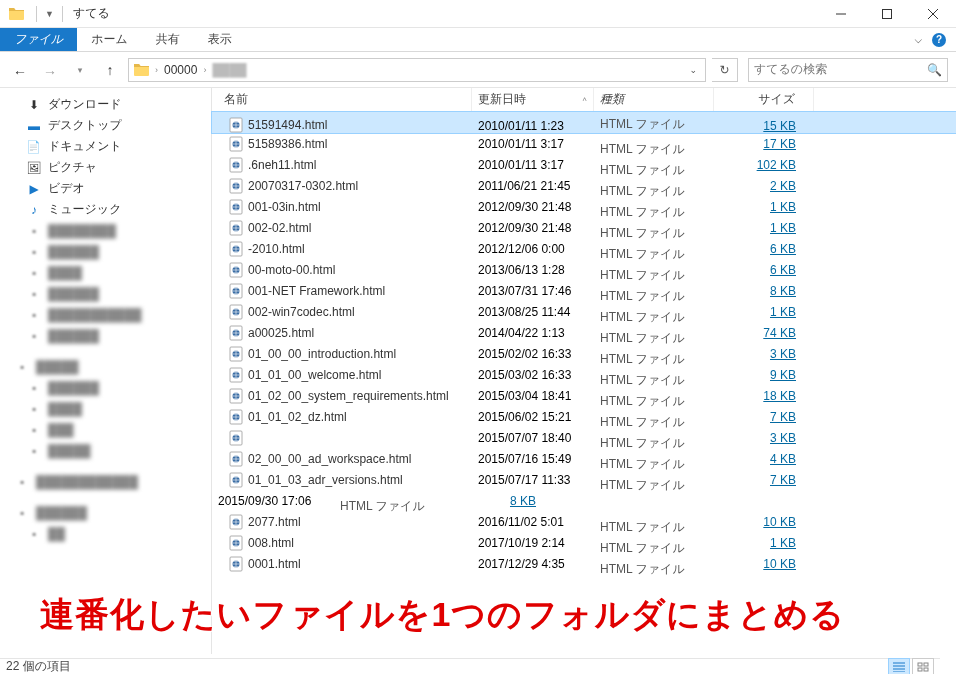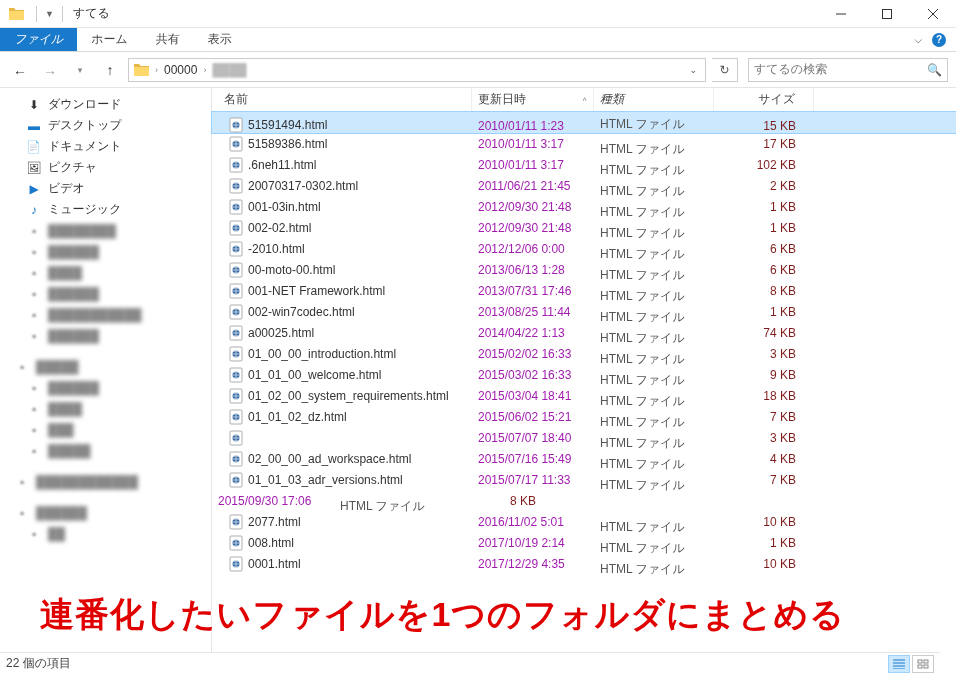--- a/index.html
+++ b/index.html
@@ -52,28 +52,28 @@
 .c-date { width: 122px; }
 .c-type { width: 120px; font-style: italic; }
 .c-size { width: 100px; justify-content: flex-end !important; padding-right: 18px !important; text-align: center; }
 .cols .sort { font-size: 8px; color: #888; margin-left: auto; }
 
 .rows { }
 .row { height: 21px; display: flex; align-items: center; }
 .row.sel { background: #cce8ff; outline: 1px solid #99d1ff; align-items: flex-end; }
 .row .r { padding: 0 6px; }
 .r-name { width: 260px; display: flex; align-items: center; gap: 4px; padding-left: 16px !important; color: #333; }
-.r-date { width: 122px; color: #a21caf; }
+.r-date { width: 122px; color: #000000; }
 .r-type { width: 120px; color: #555; margin-top: 11px; }
-.r-size { width: 100px; text-align: right; padding-right: 18px !important; color: #7f1d1d; }
+.r-size { width: 100px; text-align: right; padding-right: 18px !important; color: #0369a1; text-decoration: underline; }
 .fic { width: 16px; height: 16px; flex-shrink: 0; }
 
 .annotation { position: absolute; left: 40px; bottom: 36px; font-size: 34px; font-weight: bold; color: #e00000; text-shadow: -1px -1px 0 #fff, 1px -1px 0 #fff, -1px 1px 0 #fff, 1px 1px 0 #fff; letter-spacing: 1px; }
 
-.status { position: absolute; bottom: 0; left: 0; right: 16px; height: 22px; border-top: 1px solid #e5e5e5; display: flex; align-items: center; padding: 0 6px; background: #fff; }
+.status { position: absolute; bottom: 0; left: 0; right: 16px; height: 16px; border-top: 1px solid #e5e5e5; display: flex; align-items: center; padding: 0 6px; background: #fff; }
 .status .txt { color: #444; }
 .status .views { margin-left: auto; display: flex; gap: 2px; }
 .status .vbtn { width: 22px; height: 18px; border: 1px solid #ccc; display: flex; align-items: center; justify-content: center; font-size: 10px; color: #1979ca; }
 .status .vbtn.active { background: #cce8ff; border-color: #99d1ff; }
 </style>
 </head>
 <body>
 
 <svg width="0" height="0" style="position:absolute">
   <defs>

